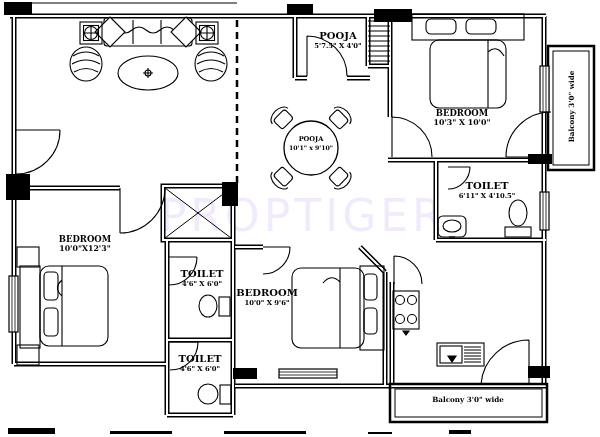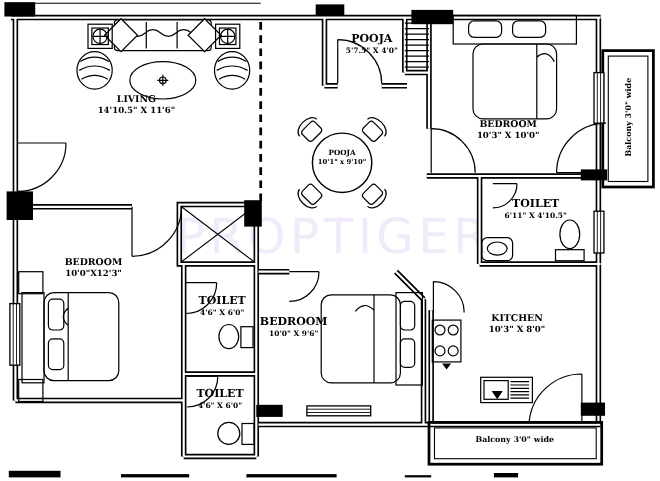--- a/index.html
+++ b/index.html
@@ -228,24 +228,20 @@
 
     <g fill="#000">
       <rect x="8" y="428" width="47" height="6"></rect>
       <rect x="110" y="431" width="62" height="3"></rect>
       <rect x="224" y="431" width="82" height="3"></rect>
       <rect x="368" y="432" width="24" height="2"></rect>
       <rect x="449" y="430" width="22" height="4"></rect>
     </g>
   </svg>
 
-  <div class="lbl" style="left:76px;top:86px;width:96px;">
-    <span class="nm">LIVING</span>
-    <span class="dm">14'10.5" X 11'6"</span>
-  </div>
   <div class="lbl sm" style="left:297px;top:30px;width:82px;">
     <span class="nm">POOJA</span>
     <span class="dm">5'7.5" X 4'0"</span>
   </div>
   <div class="lbl" style="left:410px;top:108px;width:104px;">
     <span class="nm">BEDROOM</span>
     <span class="dm">10'3" X 10'0"</span>
   </div>
   <div class="lbl xs" style="left:283px;top:136px;width:56px;">
     <span class="nm">POOJA</span>
@@ -264,24 +260,20 @@
     <span class="dm">4'6" X 6'0"</span>
   </div>
   <div class="lbl sm" style="left:234px;top:287px;width:66px;">
     <span class="nm">BEDROOM</span>
     <span class="dm">10'0" X 9'6"</span>
   </div>
   <div class="lbl sm" style="left:442px;top:180px;width:90px;">
     <span class="nm">TOILET</span>
     <span class="dm">6'11" X 4'10.5"</span>
   </div>
-  <div class="lbl" style="left:424px;top:285px;width:92px;">
-    <span class="nm">KITCHEN</span>
-    <span class="dm">10'3" X 8'0"</span>
-  </div>
 
   <div class="blab vert" style="left:511px;top:102px;width:120px;">
     <span>Balcony 3'0" wide</span>
   </div>
   <div class="blab" style="left:398px;top:395px;width:140px;">
     <span>Balcony 3'0" wide</span>
   </div>
 
 </div>
 

